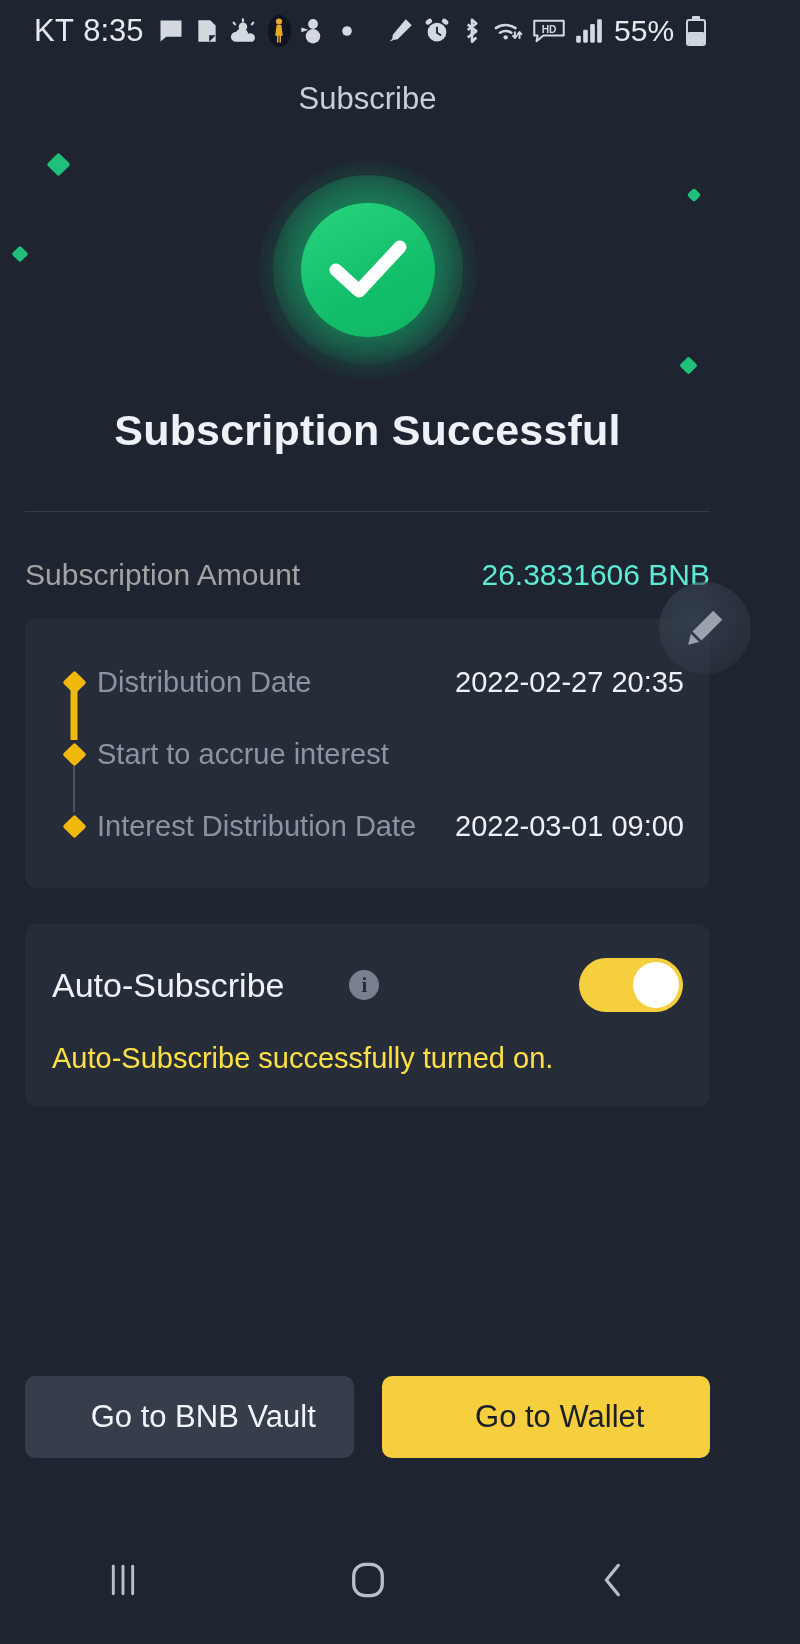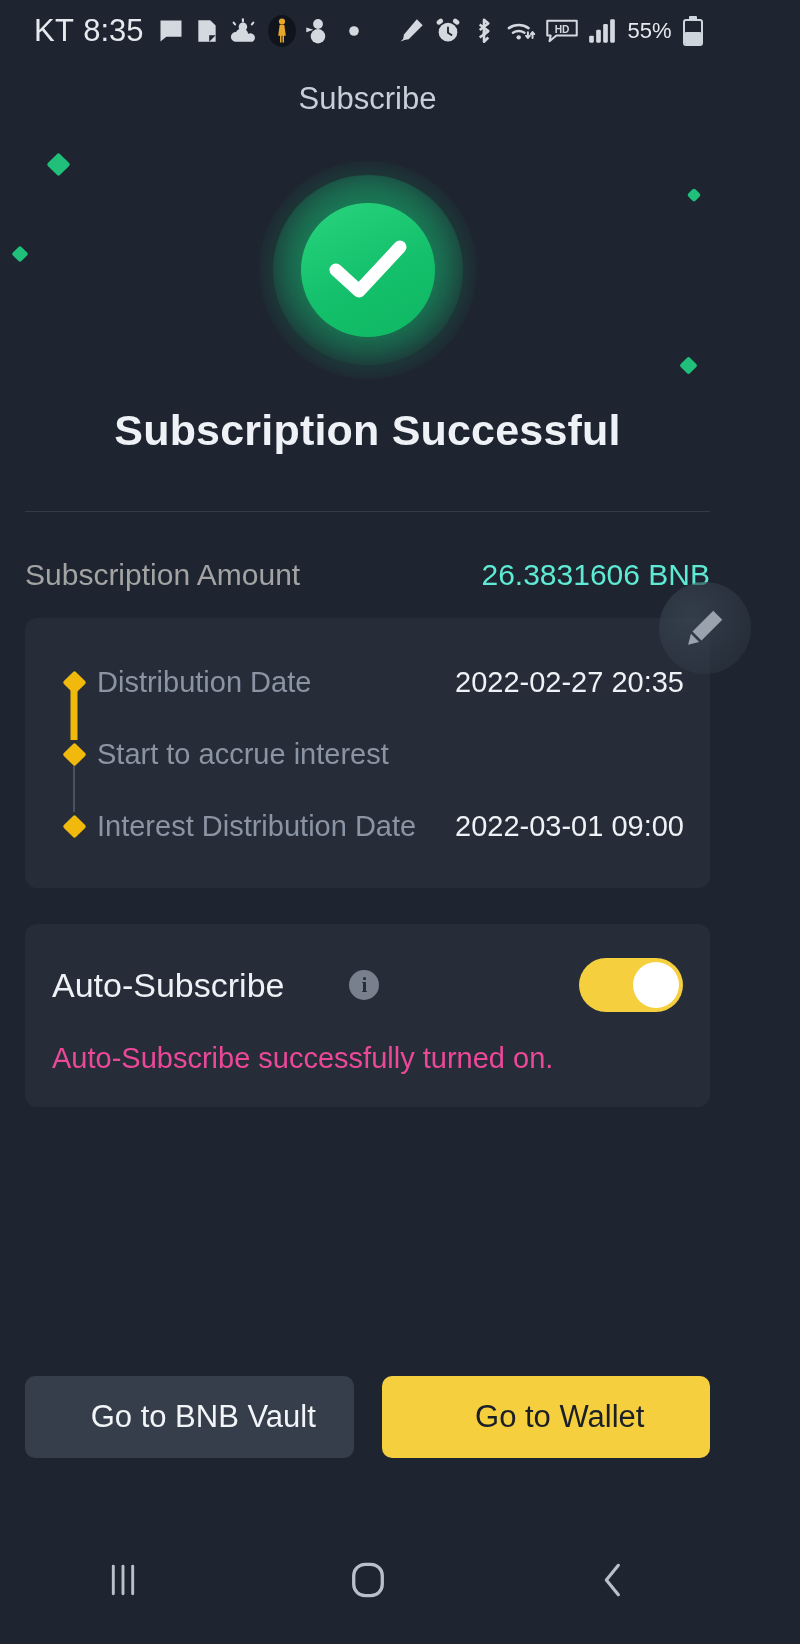--- a/index.html
+++ b/index.html
@@ -13,21 +13,21 @@
 
   
   .statusbar{
     height:62px; display:flex; align-items:center; justify-content:center;
     gap:9px; padding:0 34px; color:#dfe3e8;
   }
   .sb-carrier{ font-size:31px; letter-spacing:.3px; color:#e6eaee; }
   .sb-time{ font-size:31px; color:#e6eaee; margin-right:4px; }
   .sb-ico{ width:30px; height:30px; display:inline-flex; align-items:center; justify-content:center; }
   .sb-ico svg{ display:block; }
-  .sb-pct{ font-size:22px; color:#e6eaee; margin-left:2px; }
+  .sb-pct{ font-size:30px; color:#e6eaee; margin-left:2px; }
   .sb-batt{ width:20px; height:30px; position:relative; margin-left:3px; }
   .sb-batt .shell{
     position:absolute; left:0; top:3px; width:20px; height:27px;
     border:2px solid #cfd5dc; border-radius:3px;
   }
   .sb-batt .cap{ position:absolute; left:6px; top:0; width:8px; height:4px; background:#cfd5dc; border-radius:1px;}
   .sb-batt .fill{ position:absolute; left:2px; bottom:2px; width:16px; height:12px; background:#cfd5dc; border-radius:1px;}
   .avatar-ico{ width:32px; height:32px; border-radius:50%; background:#10151d; display:inline-flex; align-items:center; justify-content:center;}
 
   
@@ -101,21 +101,21 @@
     display:flex; align-items:center; justify-content:center; font-family:"Liberation Serif", serif;
   }
   .toggle{
     margin-left:auto; width:104px; height:54px; border-radius:27px;
     background:#f5cf3d; position:relative; flex:none;
   }
   .toggle .knob{
     position:absolute; right:4px; top:4px; width:46px; height:46px;
     border-radius:50%; background:#ffffff;
   }
-  .ac-note{ font-size:29px; color:#ec4899; margin-top:30px; }
+  .ac-note{ font-size:29px; color:#fde047; margin-top:30px; }
 
   
   .btnrow{
     position:absolute; left:0; right:0; bottom:186px;
     display:flex; gap:28px; padding:0 25px;
   }
   .btn{
     flex:1; height:82px; border-radius:10px; border:none;
     display:flex; align-items:center; justify-content:center;
     font-size:31px; font-family:"Liberation Sans", sans-serif; cursor:pointer;padding-left:28px;

